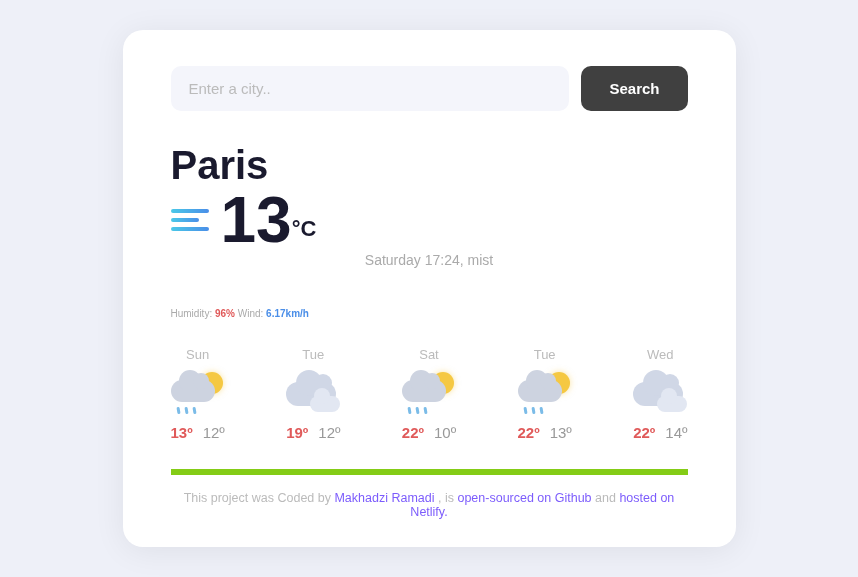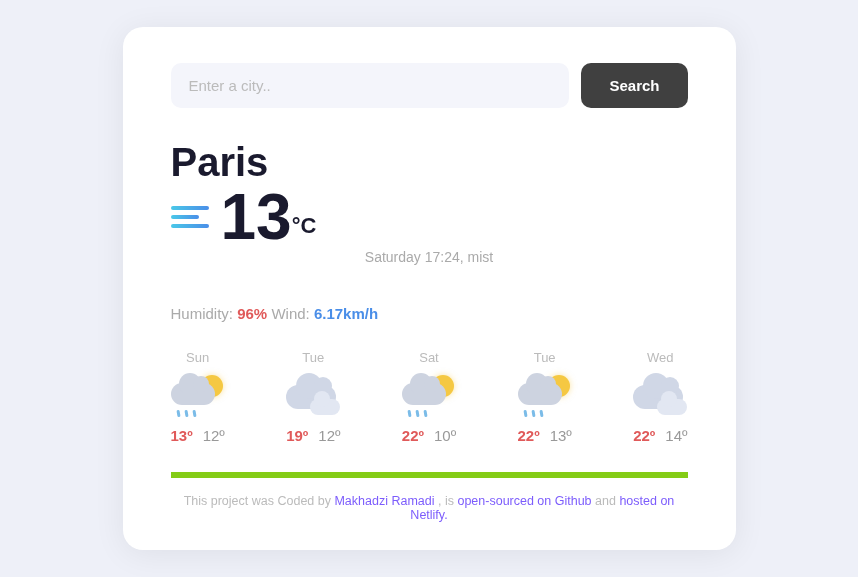--- a/index.html
+++ b/index.html
@@ -106,21 +106,21 @@
       vertical-align: super;
     }
 
     .weather-sub {
       color: #aaa;
       font-size: 14px;
       text-align: center;
     }
 
     .humidity-wind {
-      font-size: 15px;
+      font-size: 10px;
       color: #aaa;
       margin-bottom: 28px;
       margin-top: 40px;
     }
 
     .humidity-val {
       color: #e05a5a;
       font-weight: 700;
     }
 

